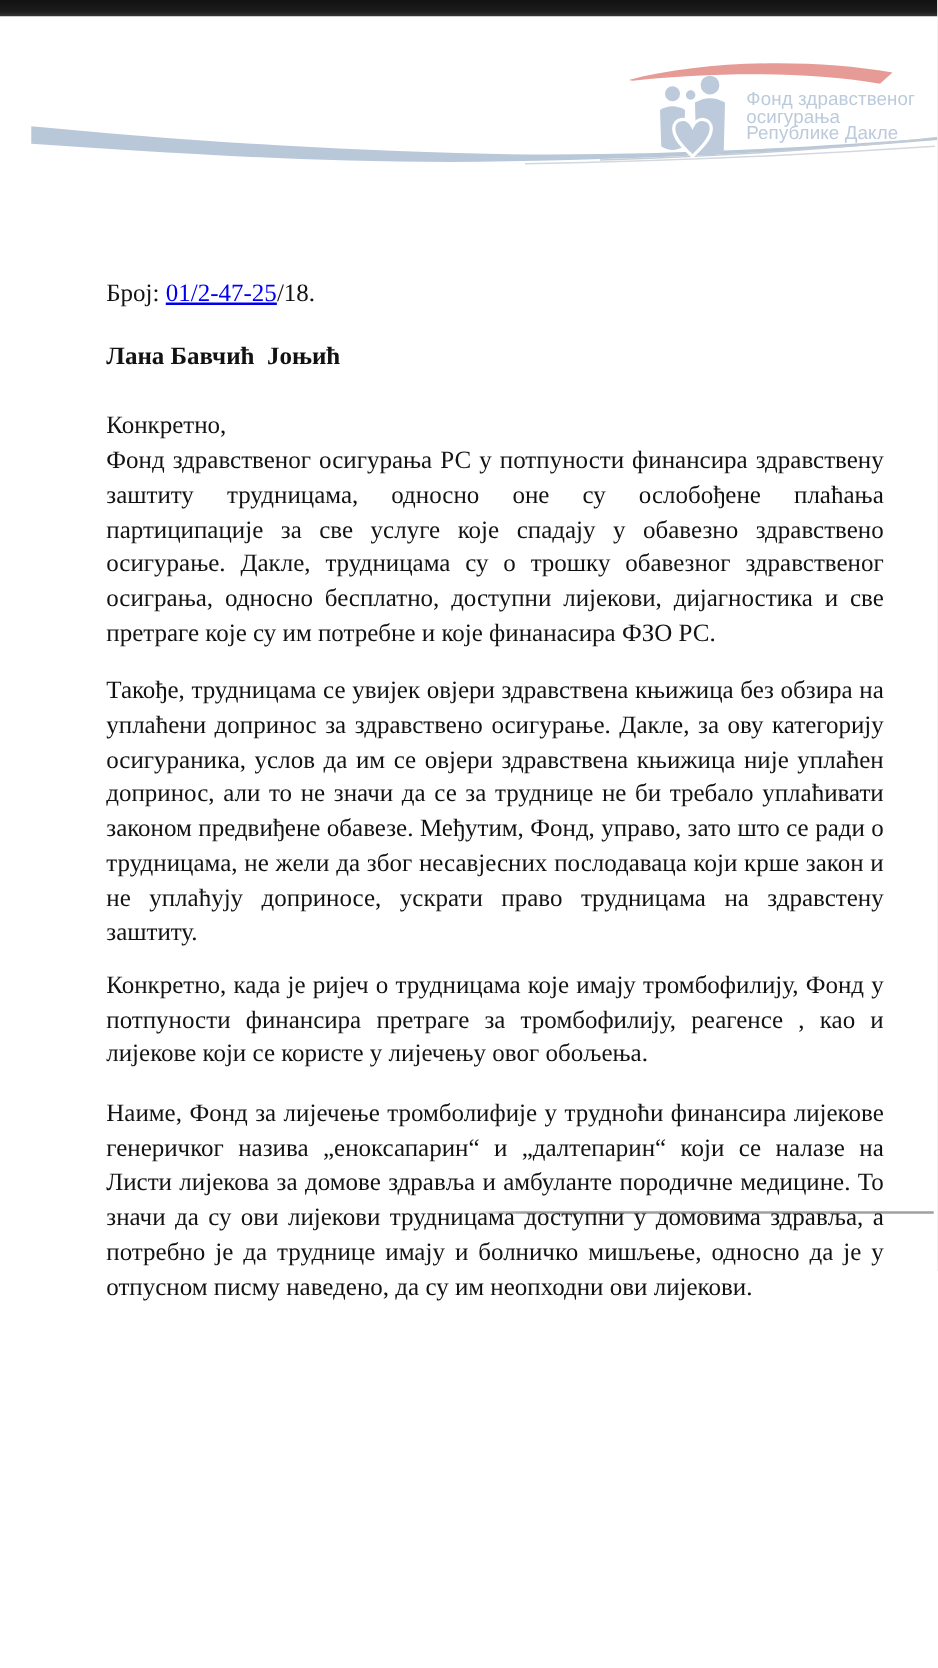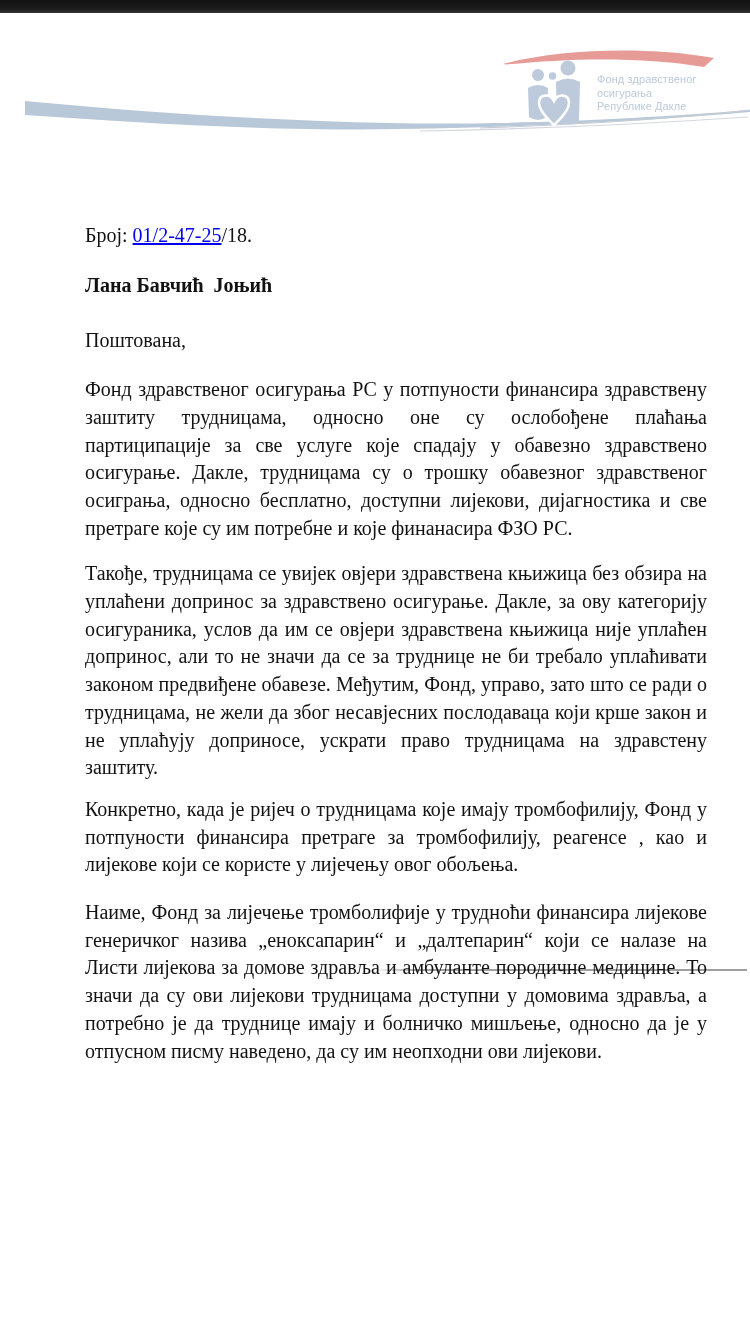--- a/index.html
+++ b/index.html
@@ -35,21 +35,21 @@
   .letterhead-art .under-logo-line{stroke:#c6ccd4;stroke-width:1.2;fill:none;}
   .letterhead-art .red-arc{fill:var(--arc-color);}
   .logo-mark{
     position:absolute;left:517px;top:55px;width:78px;height:80px;
   }
   .logo-mark .figure{fill:var(--logo-color);}
   .logo-mark .heart{fill:var(--logo-color);stroke:#ffffff;stroke-width:2.6;}
   .org-name{
     position:absolute;left:597px;top:73px;width:153px;
     font-family:"Liberation Sans","DejaVu Sans",sans-serif;
-    font-size:11px;line-height:13.5px;
+    font-size:15px;line-height:13.5px;
     color:var(--logo-color);
     letter-spacing:.1px;
   }
   .scan-artifact-line{
     position:absolute;left:373px;top:969px;width:374px;height:2px;
     background:linear-gradient(90deg,rgba(160,160,160,0) 0%,var(--artifact-line-color) 12%,var(--artifact-line-color) 100%);
   }
   .letter-body{
     position:absolute;left:85px;top:222px;width:622px;
     font-size:20px;line-height:27.7px;
@@ -62,21 +62,21 @@
     cursor:pointer;
   }
   .recipient{
     font-weight:bold;
     margin-top:22px;
     white-space:pre-wrap;
     text-align:left;
   }
   .greeting{margin-top:28px;text-align:left;}
   .para{text-align:justify;}
-  .para.p-1{margin-top:21px;}
+  .para.p-1{}
   .para.p-2{margin-top:18px;}
   .para.p-3{margin-top:14px;}
   .para.p-4{margin-top:20px;}
   .para.p-5{margin-top:19px;}
 </style>
 </head>
 <body>
 
 <div class="screen">
 
@@ -103,21 +103,21 @@
     <div>Републике Дакле</div>
   </div>
 
   <div class="scan-artifact-line"></div>
 
   <div class="letter-body">
     <div class="meta"><span>Број: </span><a class="document-number-link">01/2-47-25</a><span>/18.</span></div>
 
     <div class="recipient">Лана Бавчић  Јоњић</div>
 
-    <div class="greeting">Поштована,</div>
+    <div class="greeting">Конкретно,</div>
 
     <div class="para p-1">Фонд здравственог осигурања РС у потпуности финансира здравствену заштиту трудницама, односно оне су ослобођене плаћања партиципације за све услуге које спадају у обавезно здравствено осигурање. Дакле, трудницама су о трошку обавезног здравственог осиграња, односно бесплатно, доступни лијекови, дијагностика и све претраге које су им потребне и које финанасира ФЗО РС.</div>
     <div class="para p-2">Такође, трудницама се увијек овјери здравствена књижица без обзира на уплаћени допринос за здравствено осигурање. Дакле, за ову категорију осигураника, услов да им се овјери здравствена књижица није уплаћен допринос, али то не значи да се за труднице не би требало уплаћивати законом предвиђене обавезе. Међутим, Фонд, управо, зато што се ради о трудницама, не жели да због несавјесних послодаваца који крше закон и не уплаћују доприносе, ускрати право трудницама на здравстену заштиту.</div>
     <div class="para p-3">Конкретно, када је ријеч о трудницама које имају тромбофилију, Фонд у потпуности финансира претраге за тромбофилију, реагенсе , као и лијекове који се користе у лијечењу овог обољења.</div>
     <div class="para p-4">Наиме, Фонд за лијечење тромболифије у трудноћи финансира лијекове генеричког назива „еноксапарин“ и „далтепарин“ који се налазе на Листи лијекова за домове здравља и амбуланте породичне медицине. То значи да су ови лијекови трудницама доступни у домовима здравља, а потребно је да труднице имају и болничко мишљење, односно да је у отпусном писму наведено, да су им неопходни ови лијекови.</div>
   </div>
 
 </div>
 
 </body></html>

